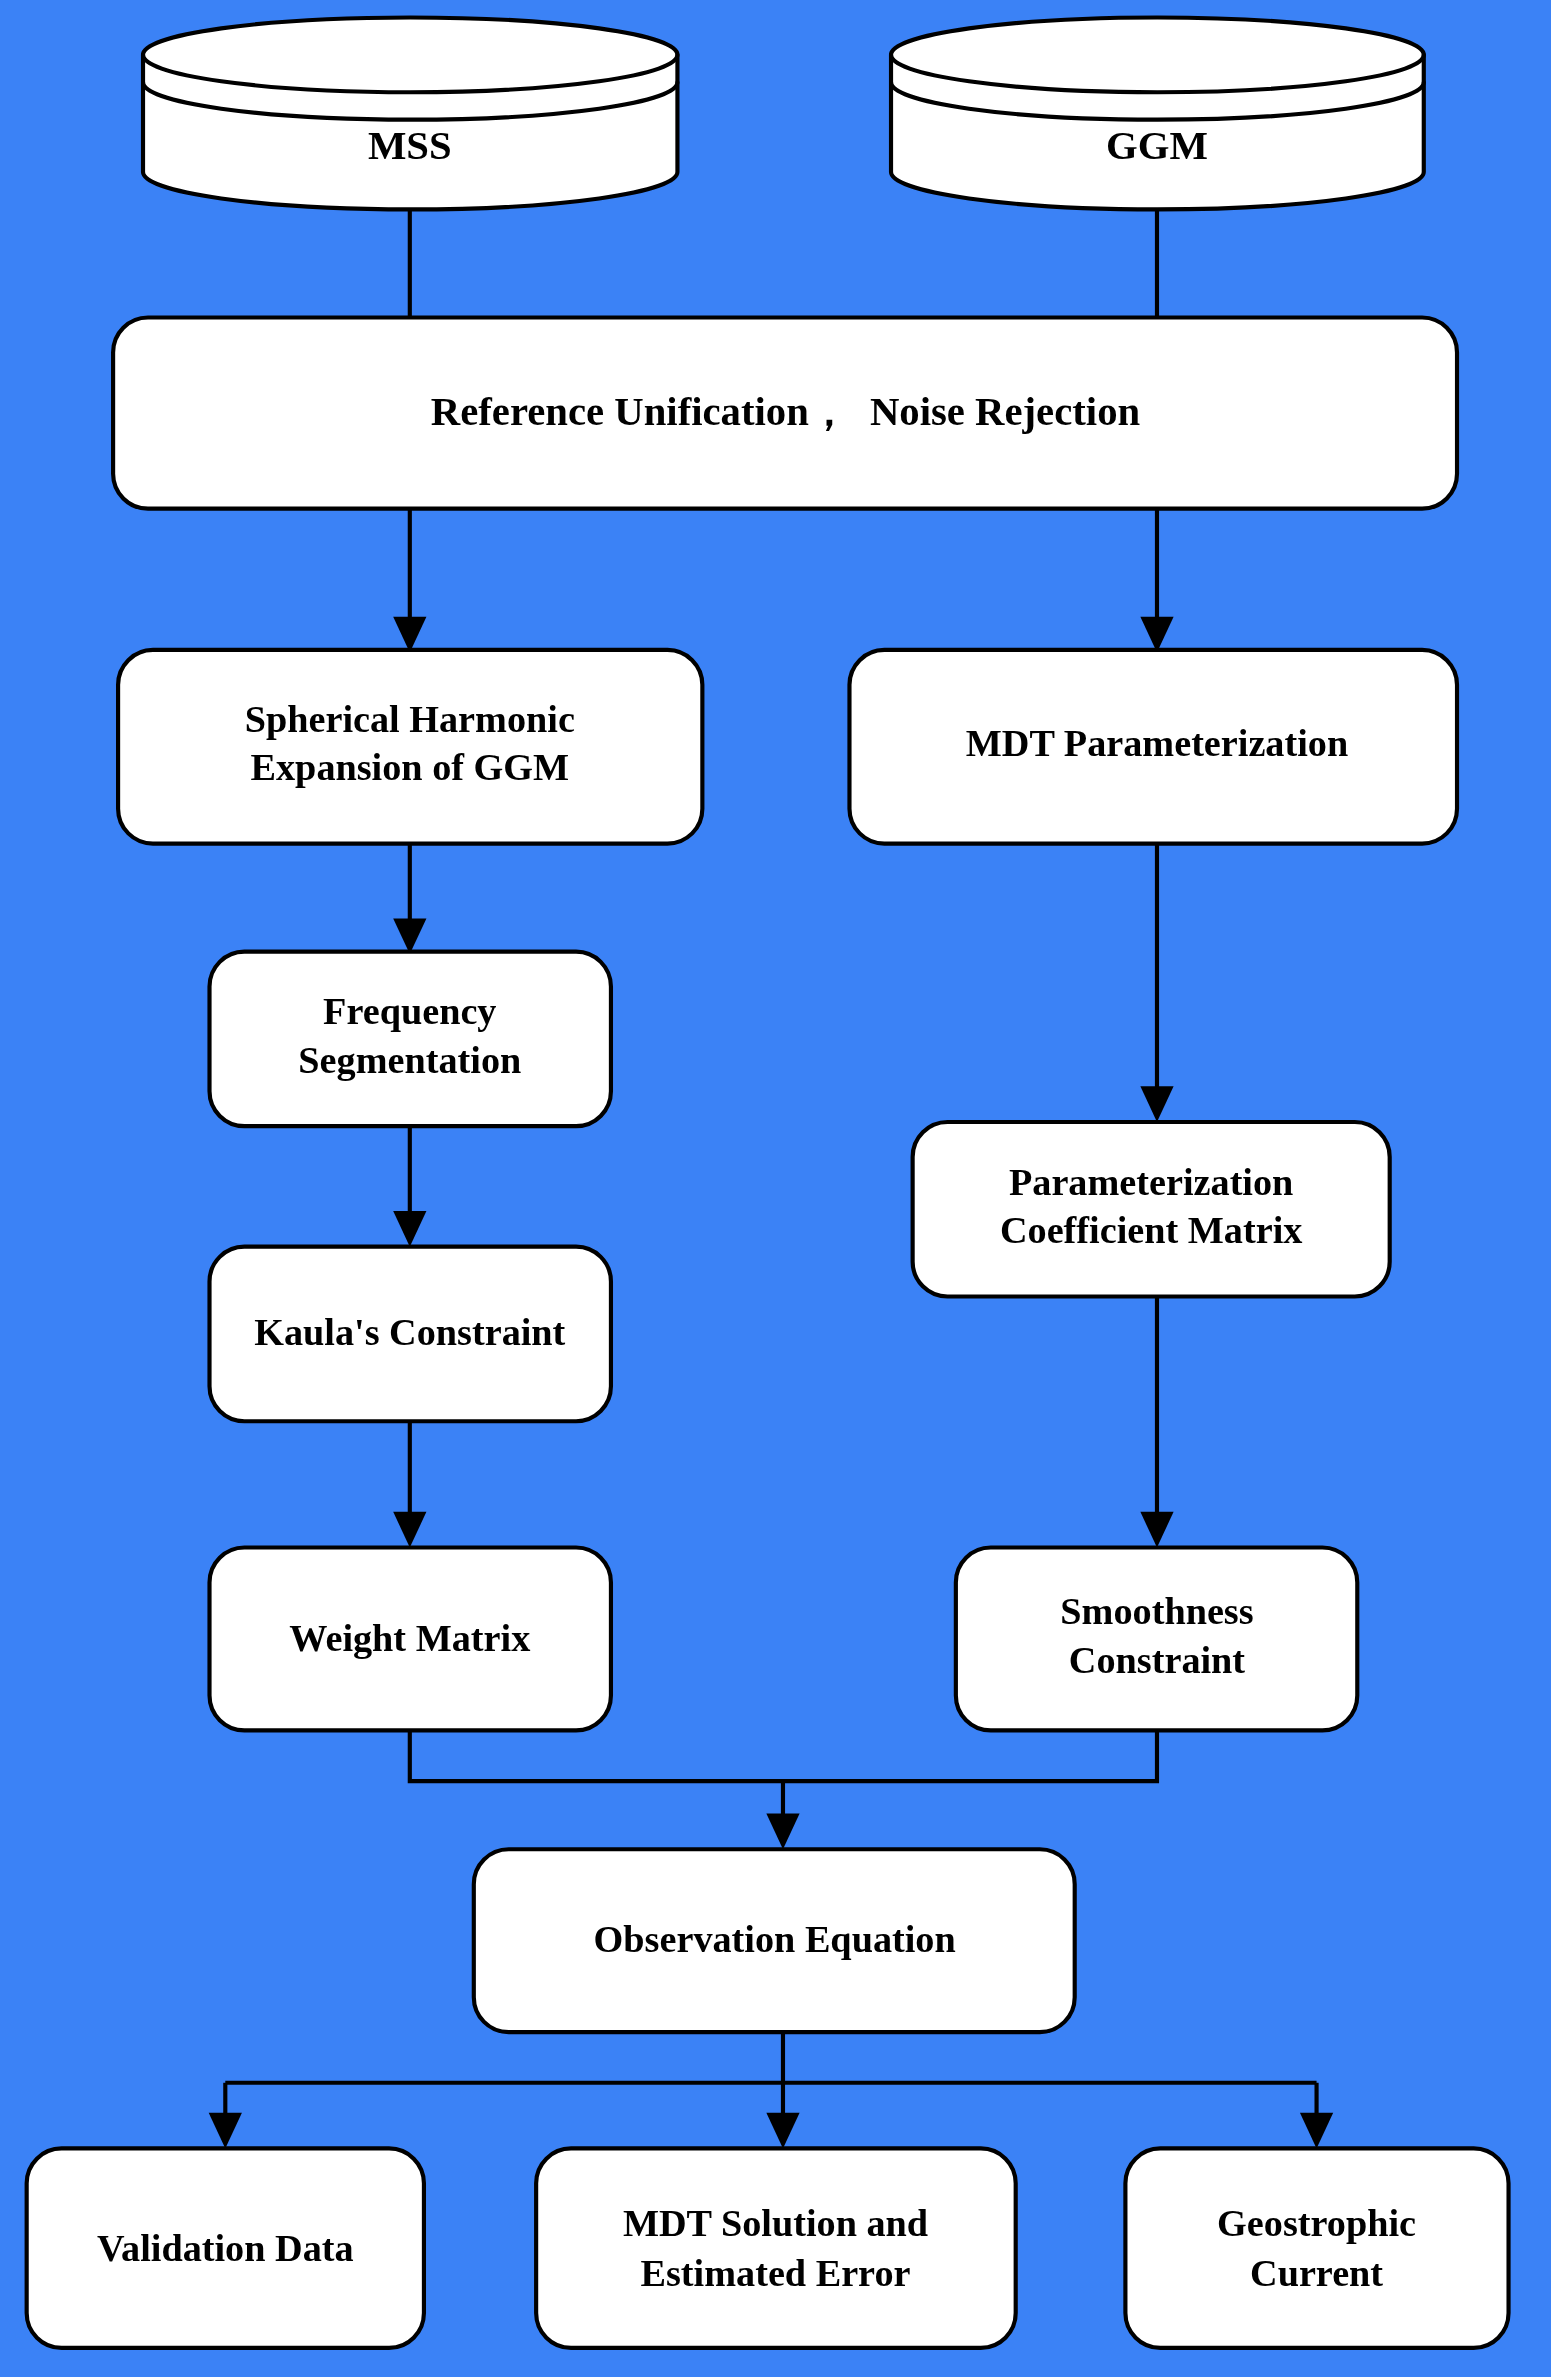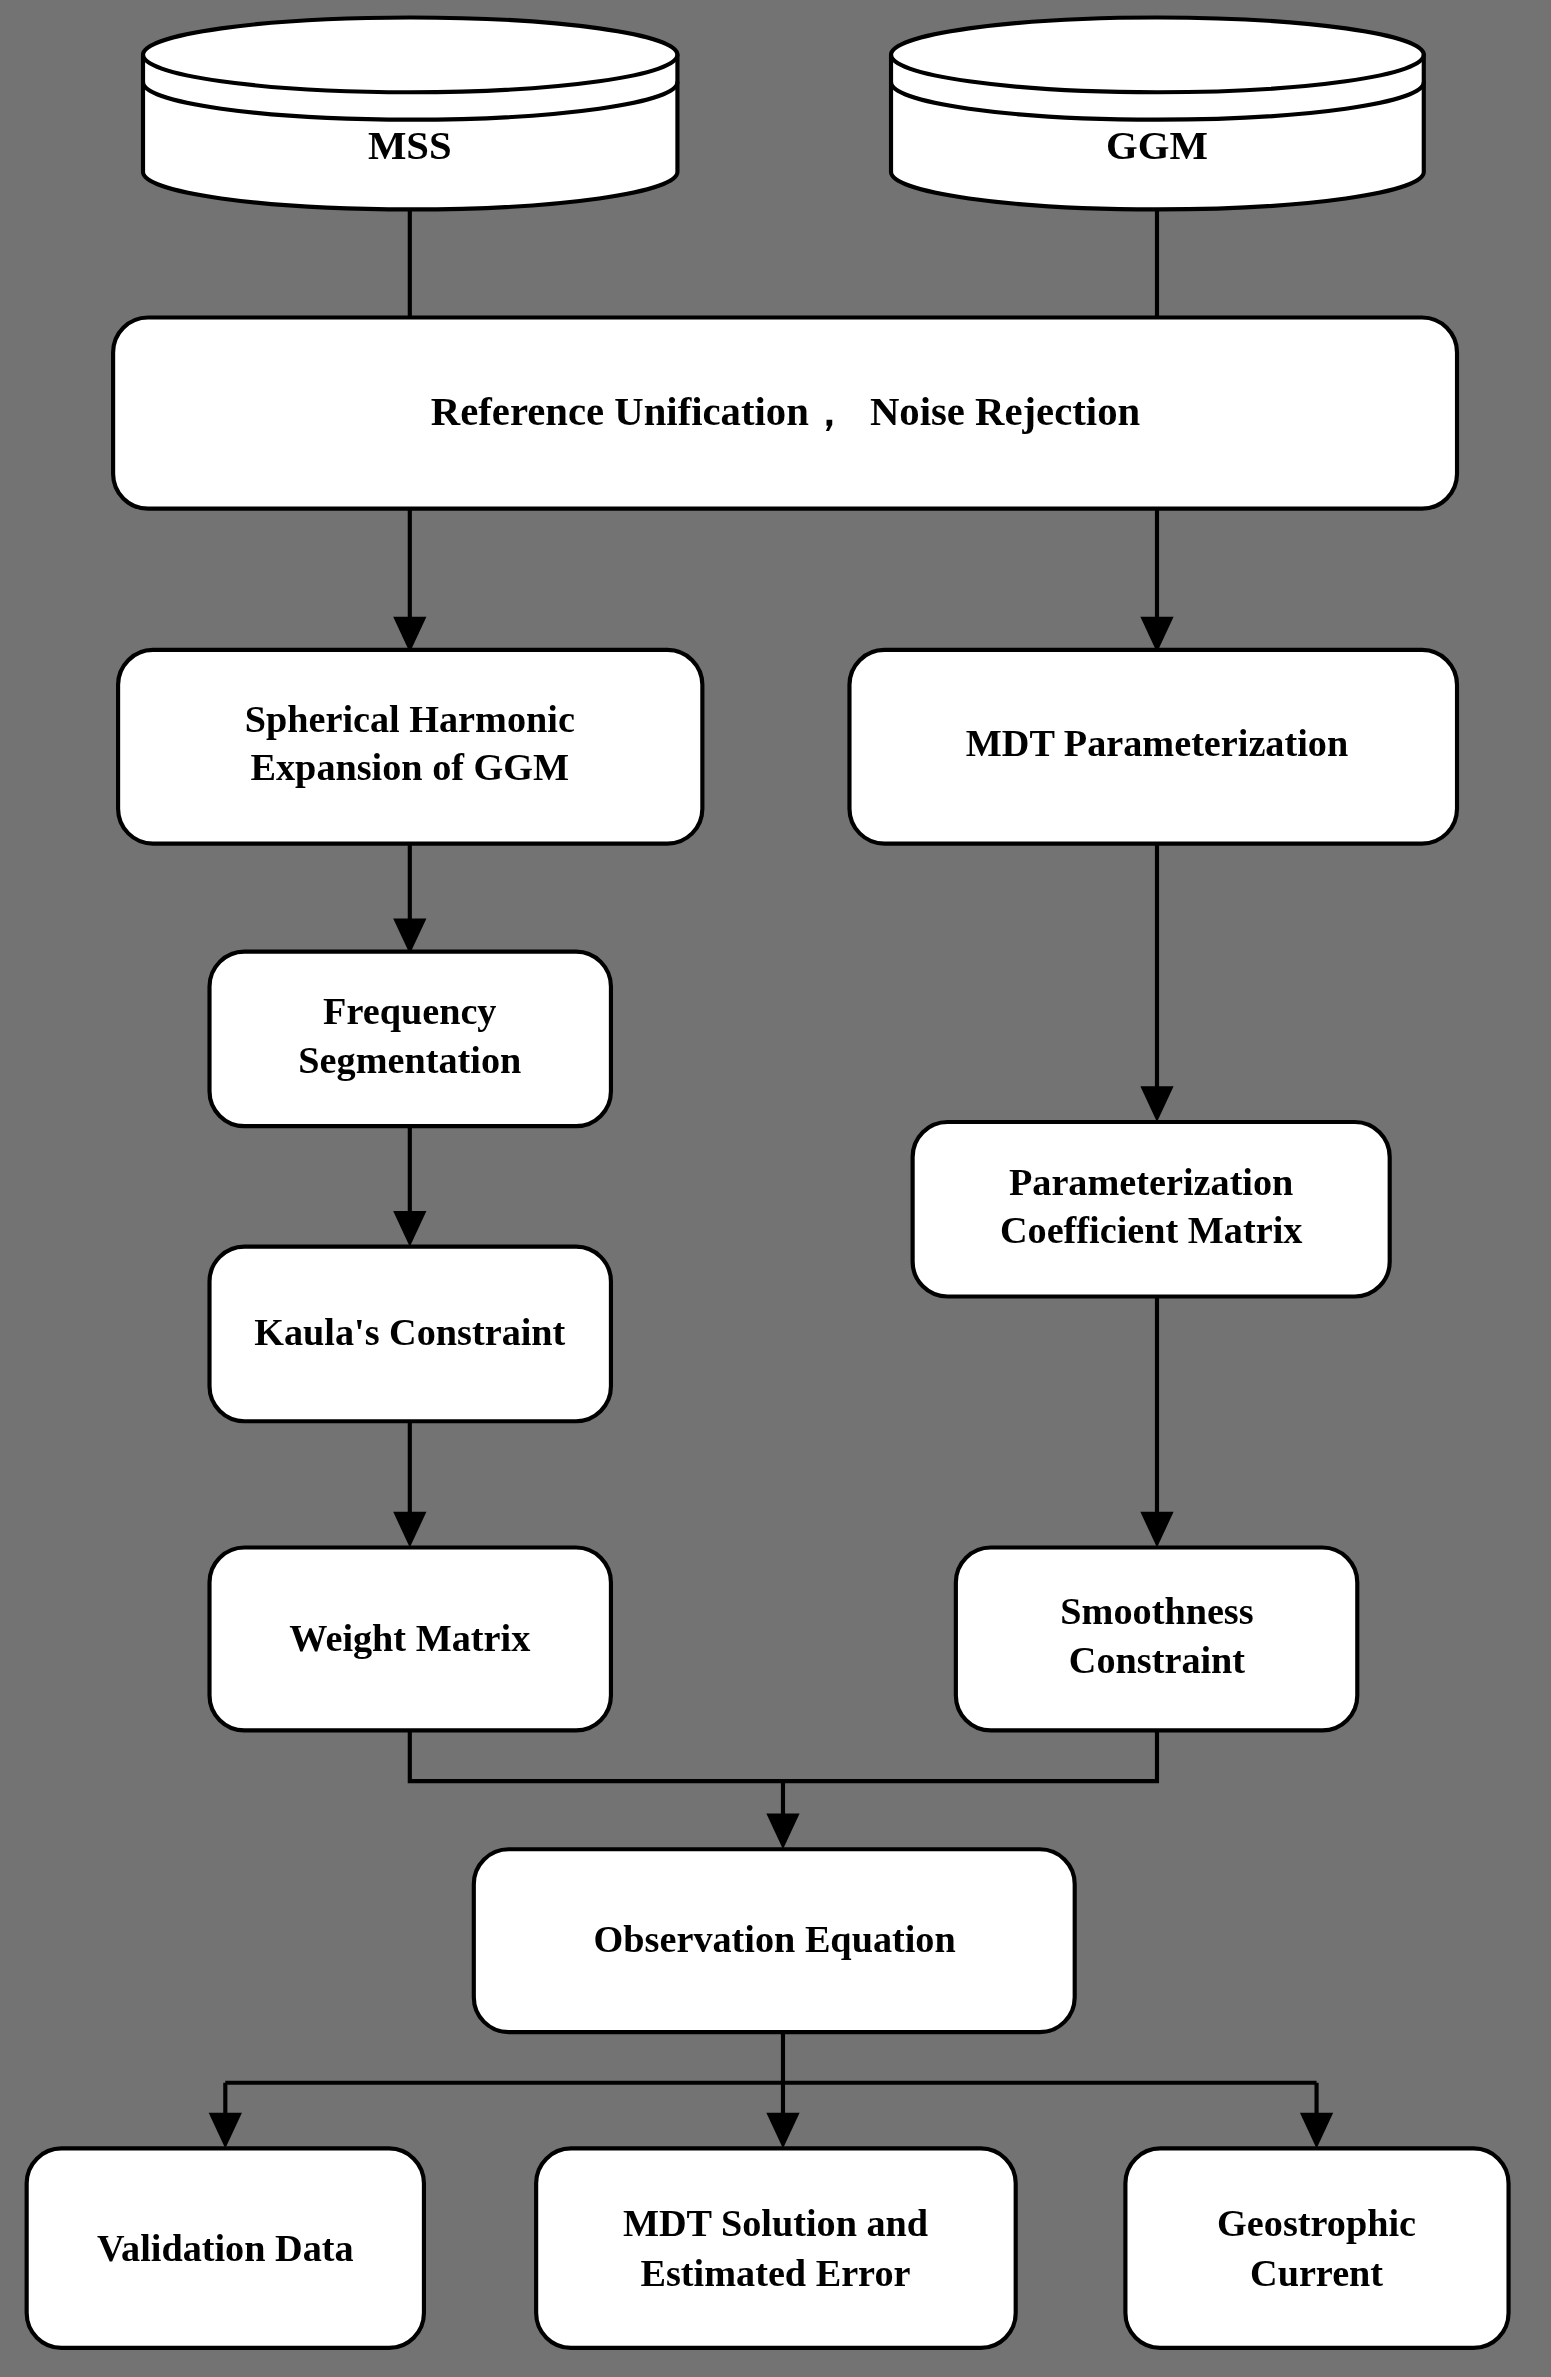--- a/index.html
+++ b/index.html
@@ -11,21 +11,21 @@
   body {
     width: 1551px;
     height: 2377px;
     font-family: "Liberation Serif", "DejaVu Serif", serif;
     overflow: hidden;
   }
   #flowchart-root {
     position: relative;
     width: 1551px;
     height: 2377px;
-    background: #737373;
+    background: #3b82f6;
   }
   svg#diagram {
     display: block;
     width: 1551px;
     height: 2377px;
   }
   .node-shape {
     fill: #ffffff;
     stroke: #000000;
     stroke-width: 5;

